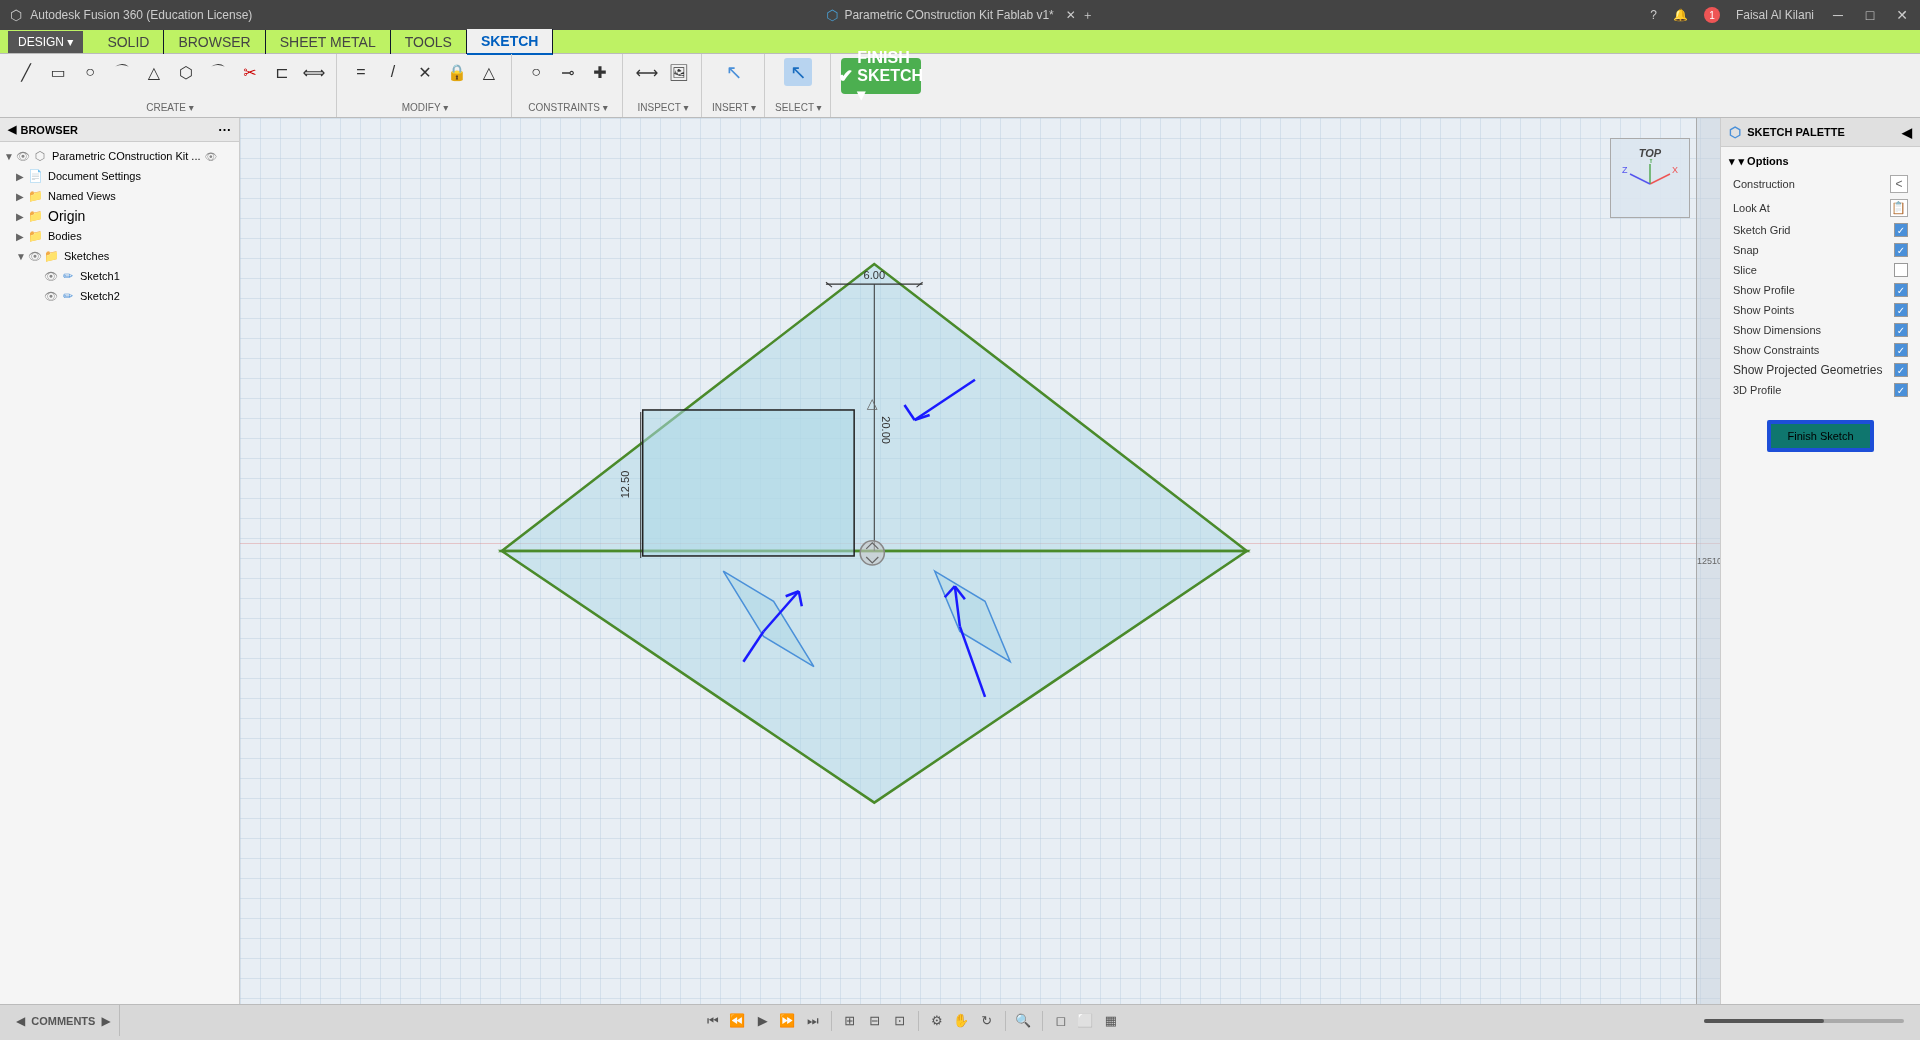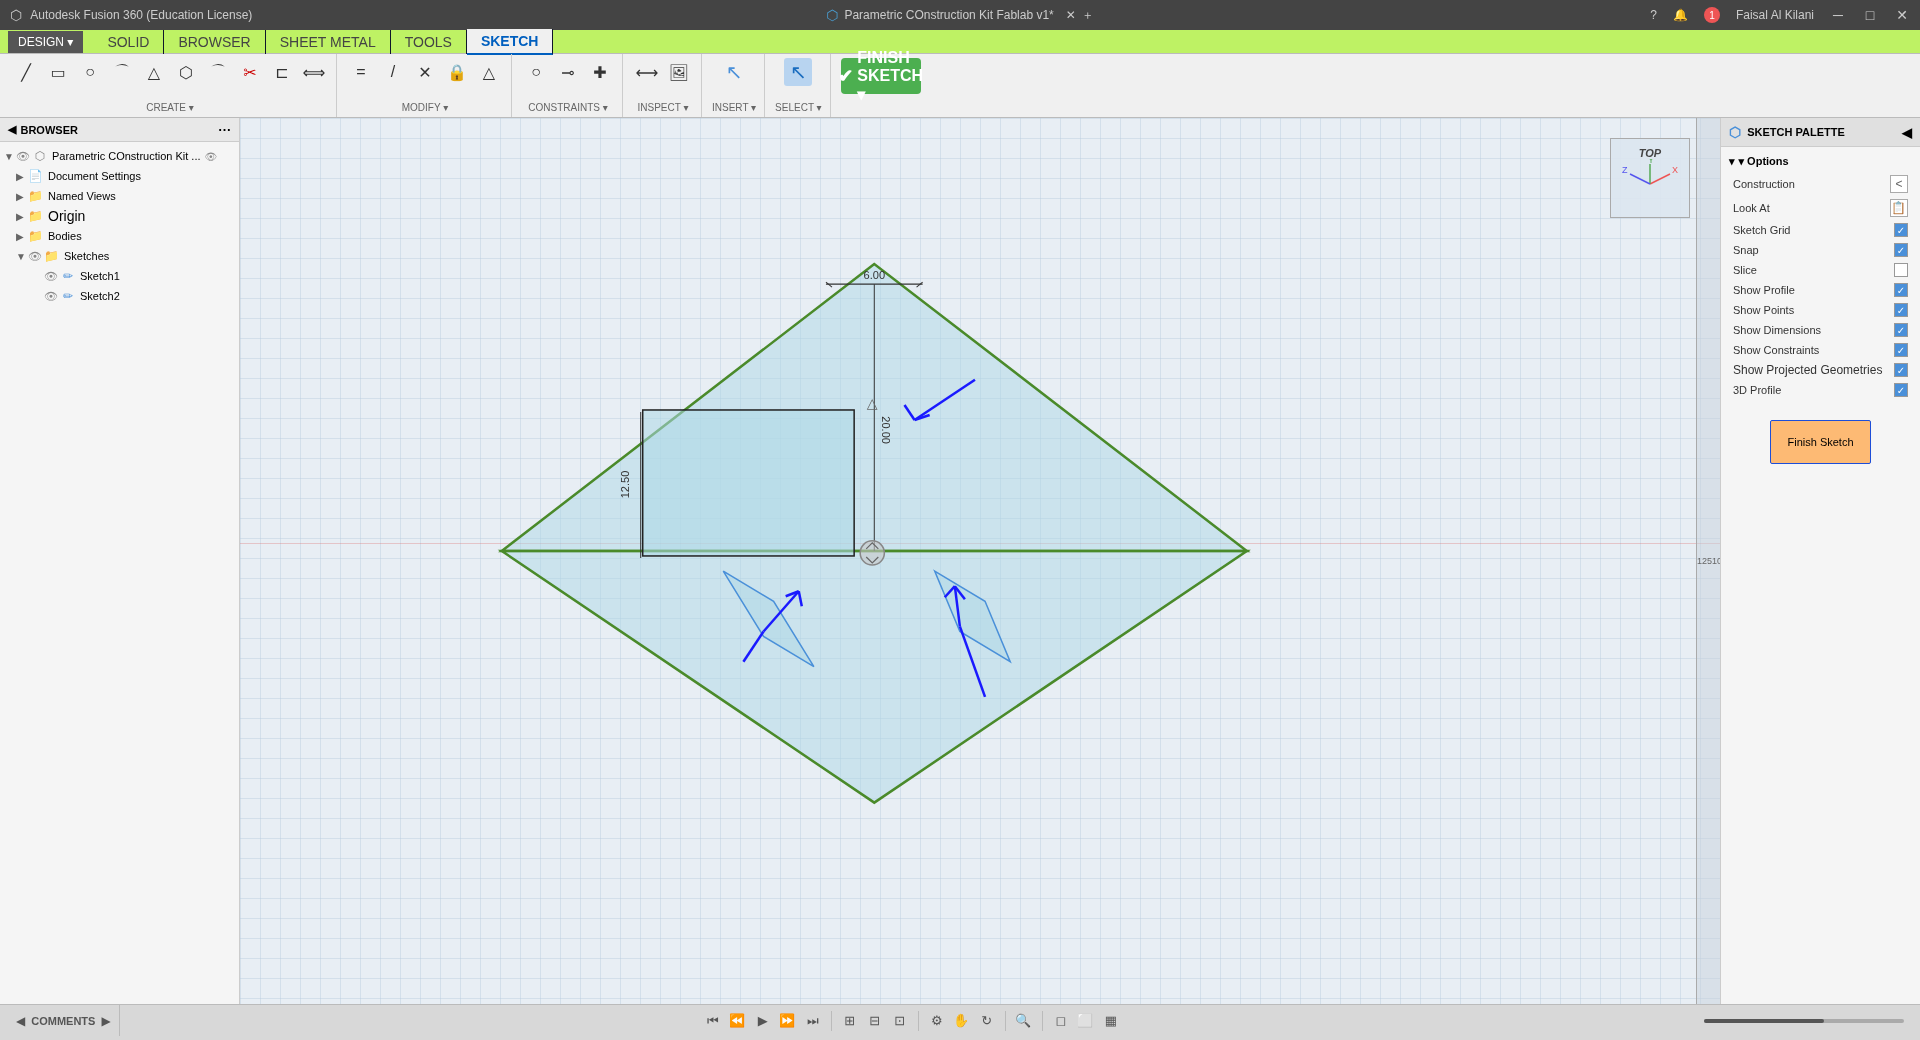--- a/index.html
+++ b/index.html
@@ -51,21 +51,21 @@
     
     #sketch-palette { width: 200px; background: #f5f5f5; border-left: 1px solid #ccc; display: flex; flex-direction: column; }
     #palette-header { display: flex; align-items: center; justify-content: space-between; padding: 6px 8px; background: #e0e0e0; border-bottom: 1px solid #ccc; font-size: 11px; font-weight: bold; }
     .palette-section { padding: 4px 0; }
     .palette-section-header { display: flex; align-items: center; padding: 4px 8px; font-size: 11px; font-weight: bold; cursor: pointer; }
     .palette-row { display: flex; align-items: center; justify-content: space-between; padding: 3px 12px; font-size: 11px; }
     .palette-row-label { color: #333; }
     .palette-checkbox { width: 14px; height: 14px; border: 1px solid #999; background: #4a90d9; display: flex; align-items: center; justify-content: center; cursor: pointer; }
     .palette-checkbox.checked::after { content: '✓'; color: white; font-size: 10px; }
     .palette-checkbox.unchecked { background: white; }
-    .palette-btn { margin: 8px auto; display: block; padding: 15px 16px; background: #fdba74; border: 1px solid #1d4ed8; cursor: pointer; font-size: 11px; border-radius: 2px; }
+    .palette-btn { margin: 8px auto; display: block; padding: 6px 16px; background: #0f766e; border: 4px solid #1d4ed8; cursor: pointer; font-size: 11px; border-radius: 2px; }
     .palette-icon-btn { width: 18px; height: 18px; border: 1px solid #aaa; background: #fff; display: flex; align-items: center; justify-content: center; cursor: pointer; font-size: 11px; }
 
     
     #view-cube { position: absolute; top: 10px; right: 10px; width: 80px; height: 80px; }
 
     
     #sketch-svg { position: absolute; top: 0; left: 0; width: 100%; height: 100%; }
 
     
     #statusbar { width: 100%; height: 32px; background: #e0e0e0; border-top: 1px solid #bbb; display: flex; align-items: center; padding: 0 8px; gap: 4px; }

